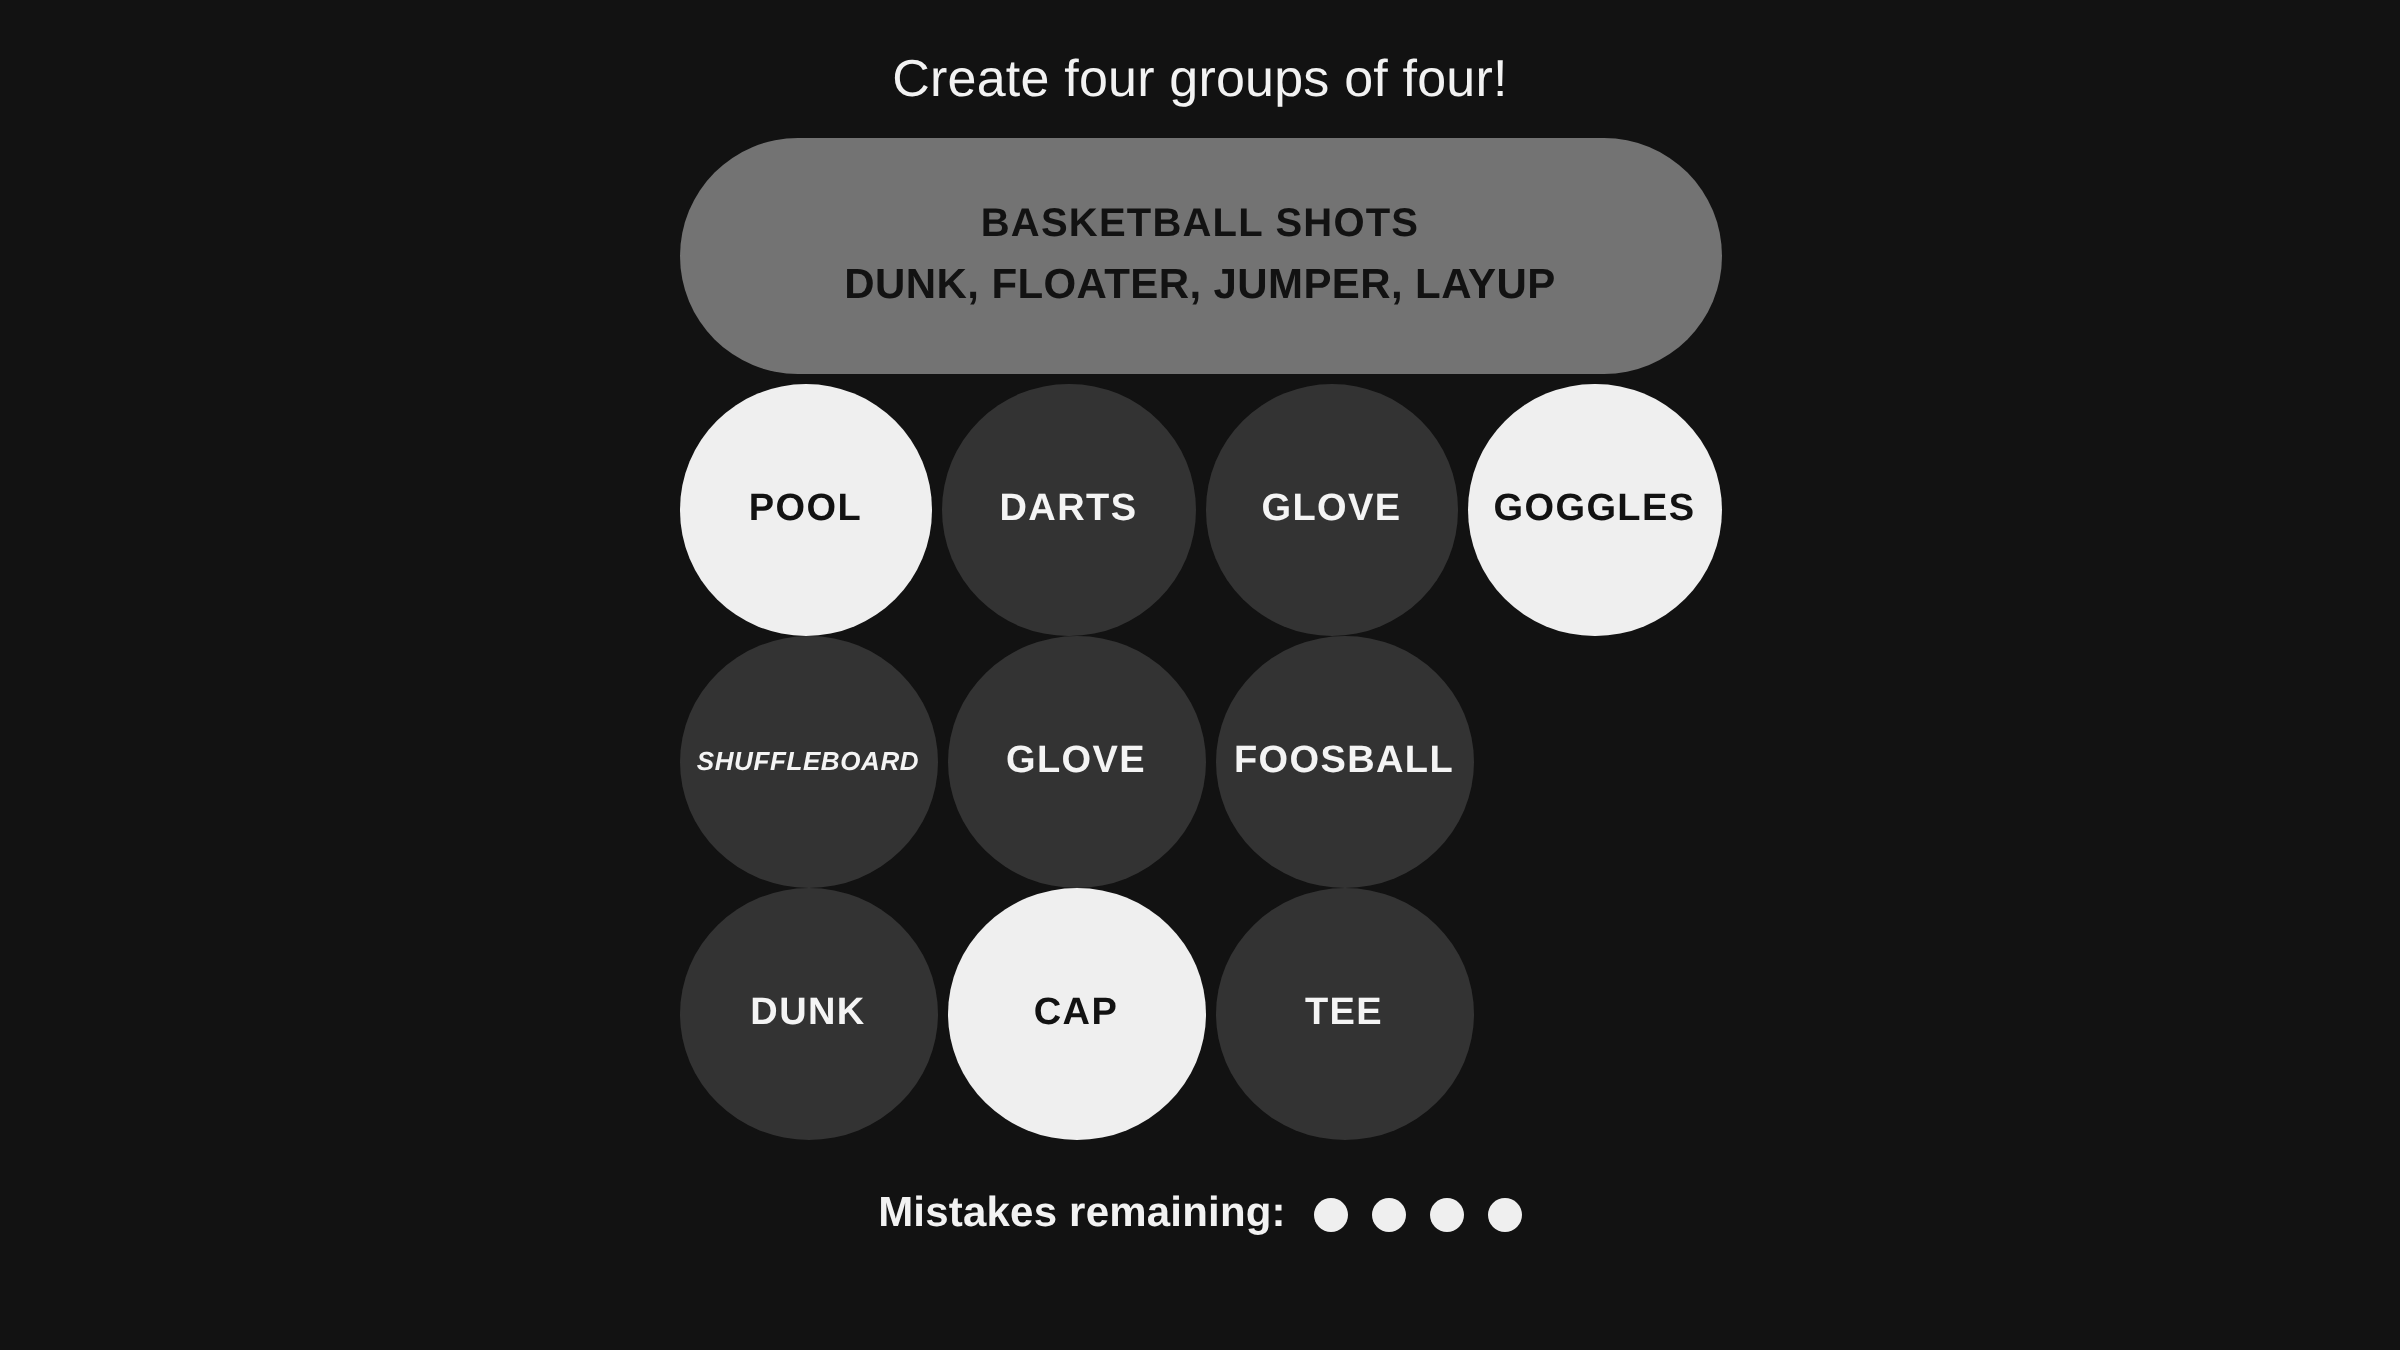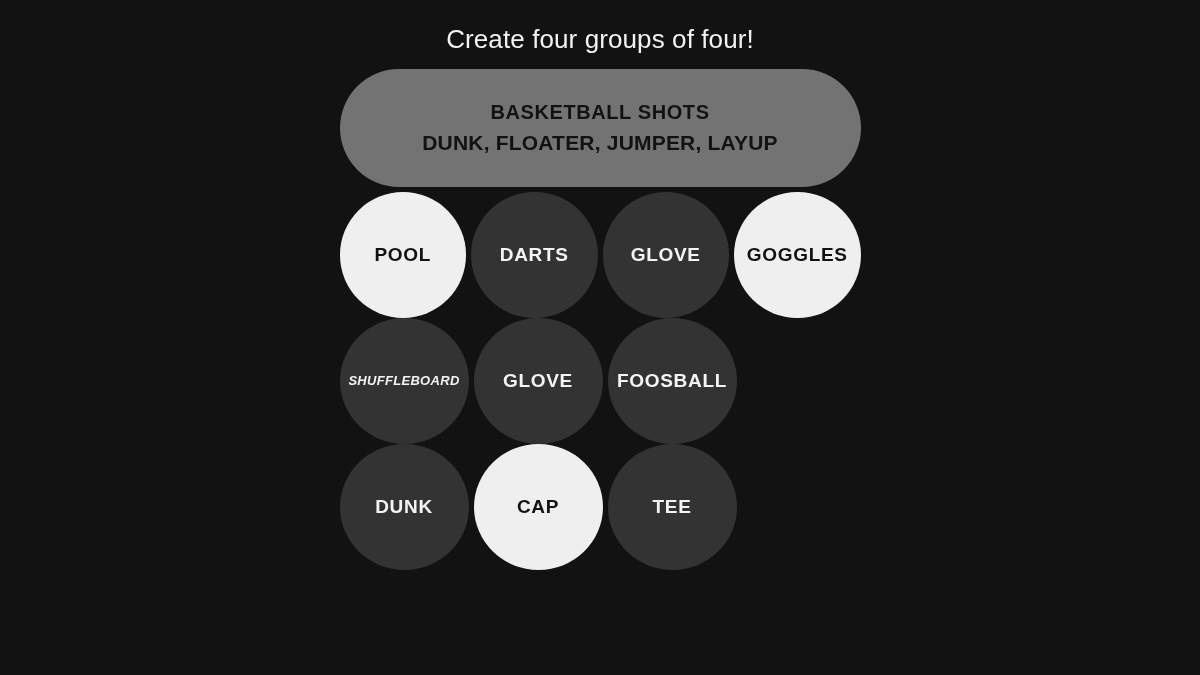--- a/index.html
+++ b/index.html
@@ -170,14 +170,23 @@
           <div class="tile state-default">FOOSBALL</div>
         </div>
         <div class="tile-row">
           <div class="tile state-default">DUNK</div>
           <div class="tile state-selected">CAP</div>
           <div class="tile state-default">TEE</div>
         </div>
       </div>
   </div>
 
+  <div class="footer">
+    <div class="mistakes-label">Mistakes remaining:</div>
+    <div class="dots" id="dots-container">
+        <span class="dot" style="background: rgb(239, 239, 239);"></span>
+        <span class="dot" style="background: rgb(239, 239, 239);"></span>
+        <span class="dot" style="background: rgb(239, 239, 239);"></span>
+        <span class="dot" style="background: rgb(239, 239, 239);"></span>
+      </div>
+  </div>
 
 </div>
 
 </body></html>

